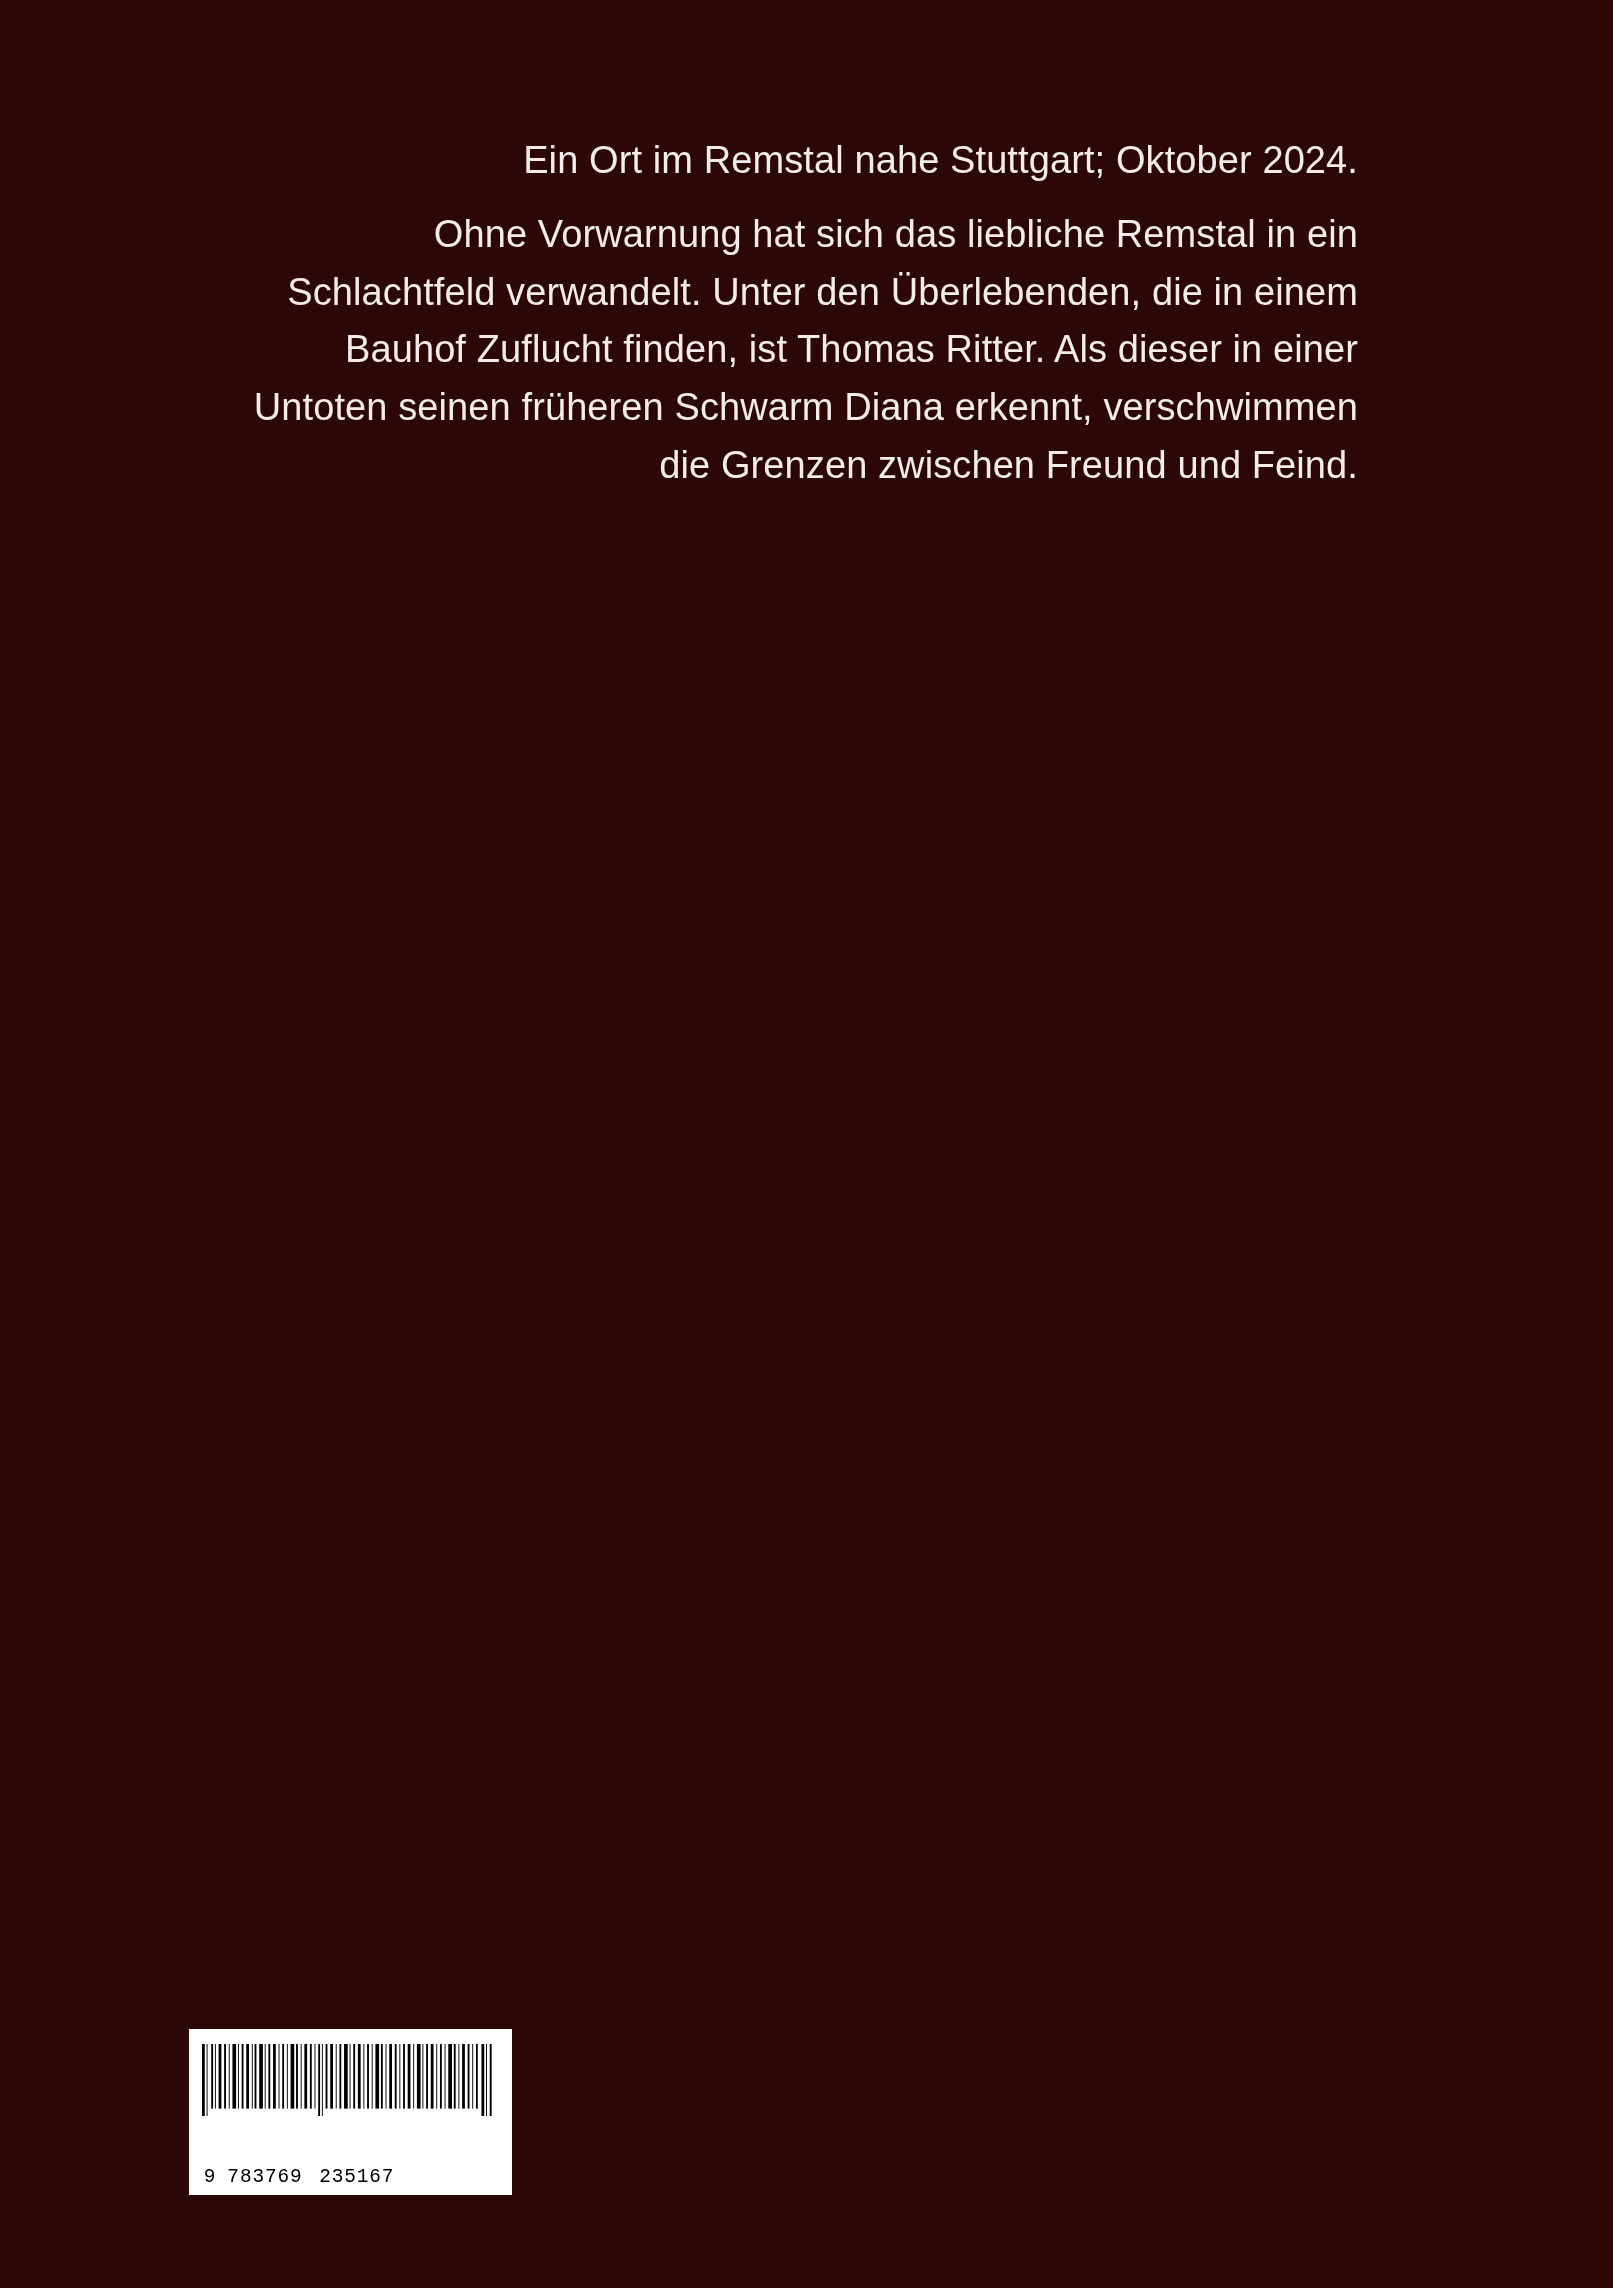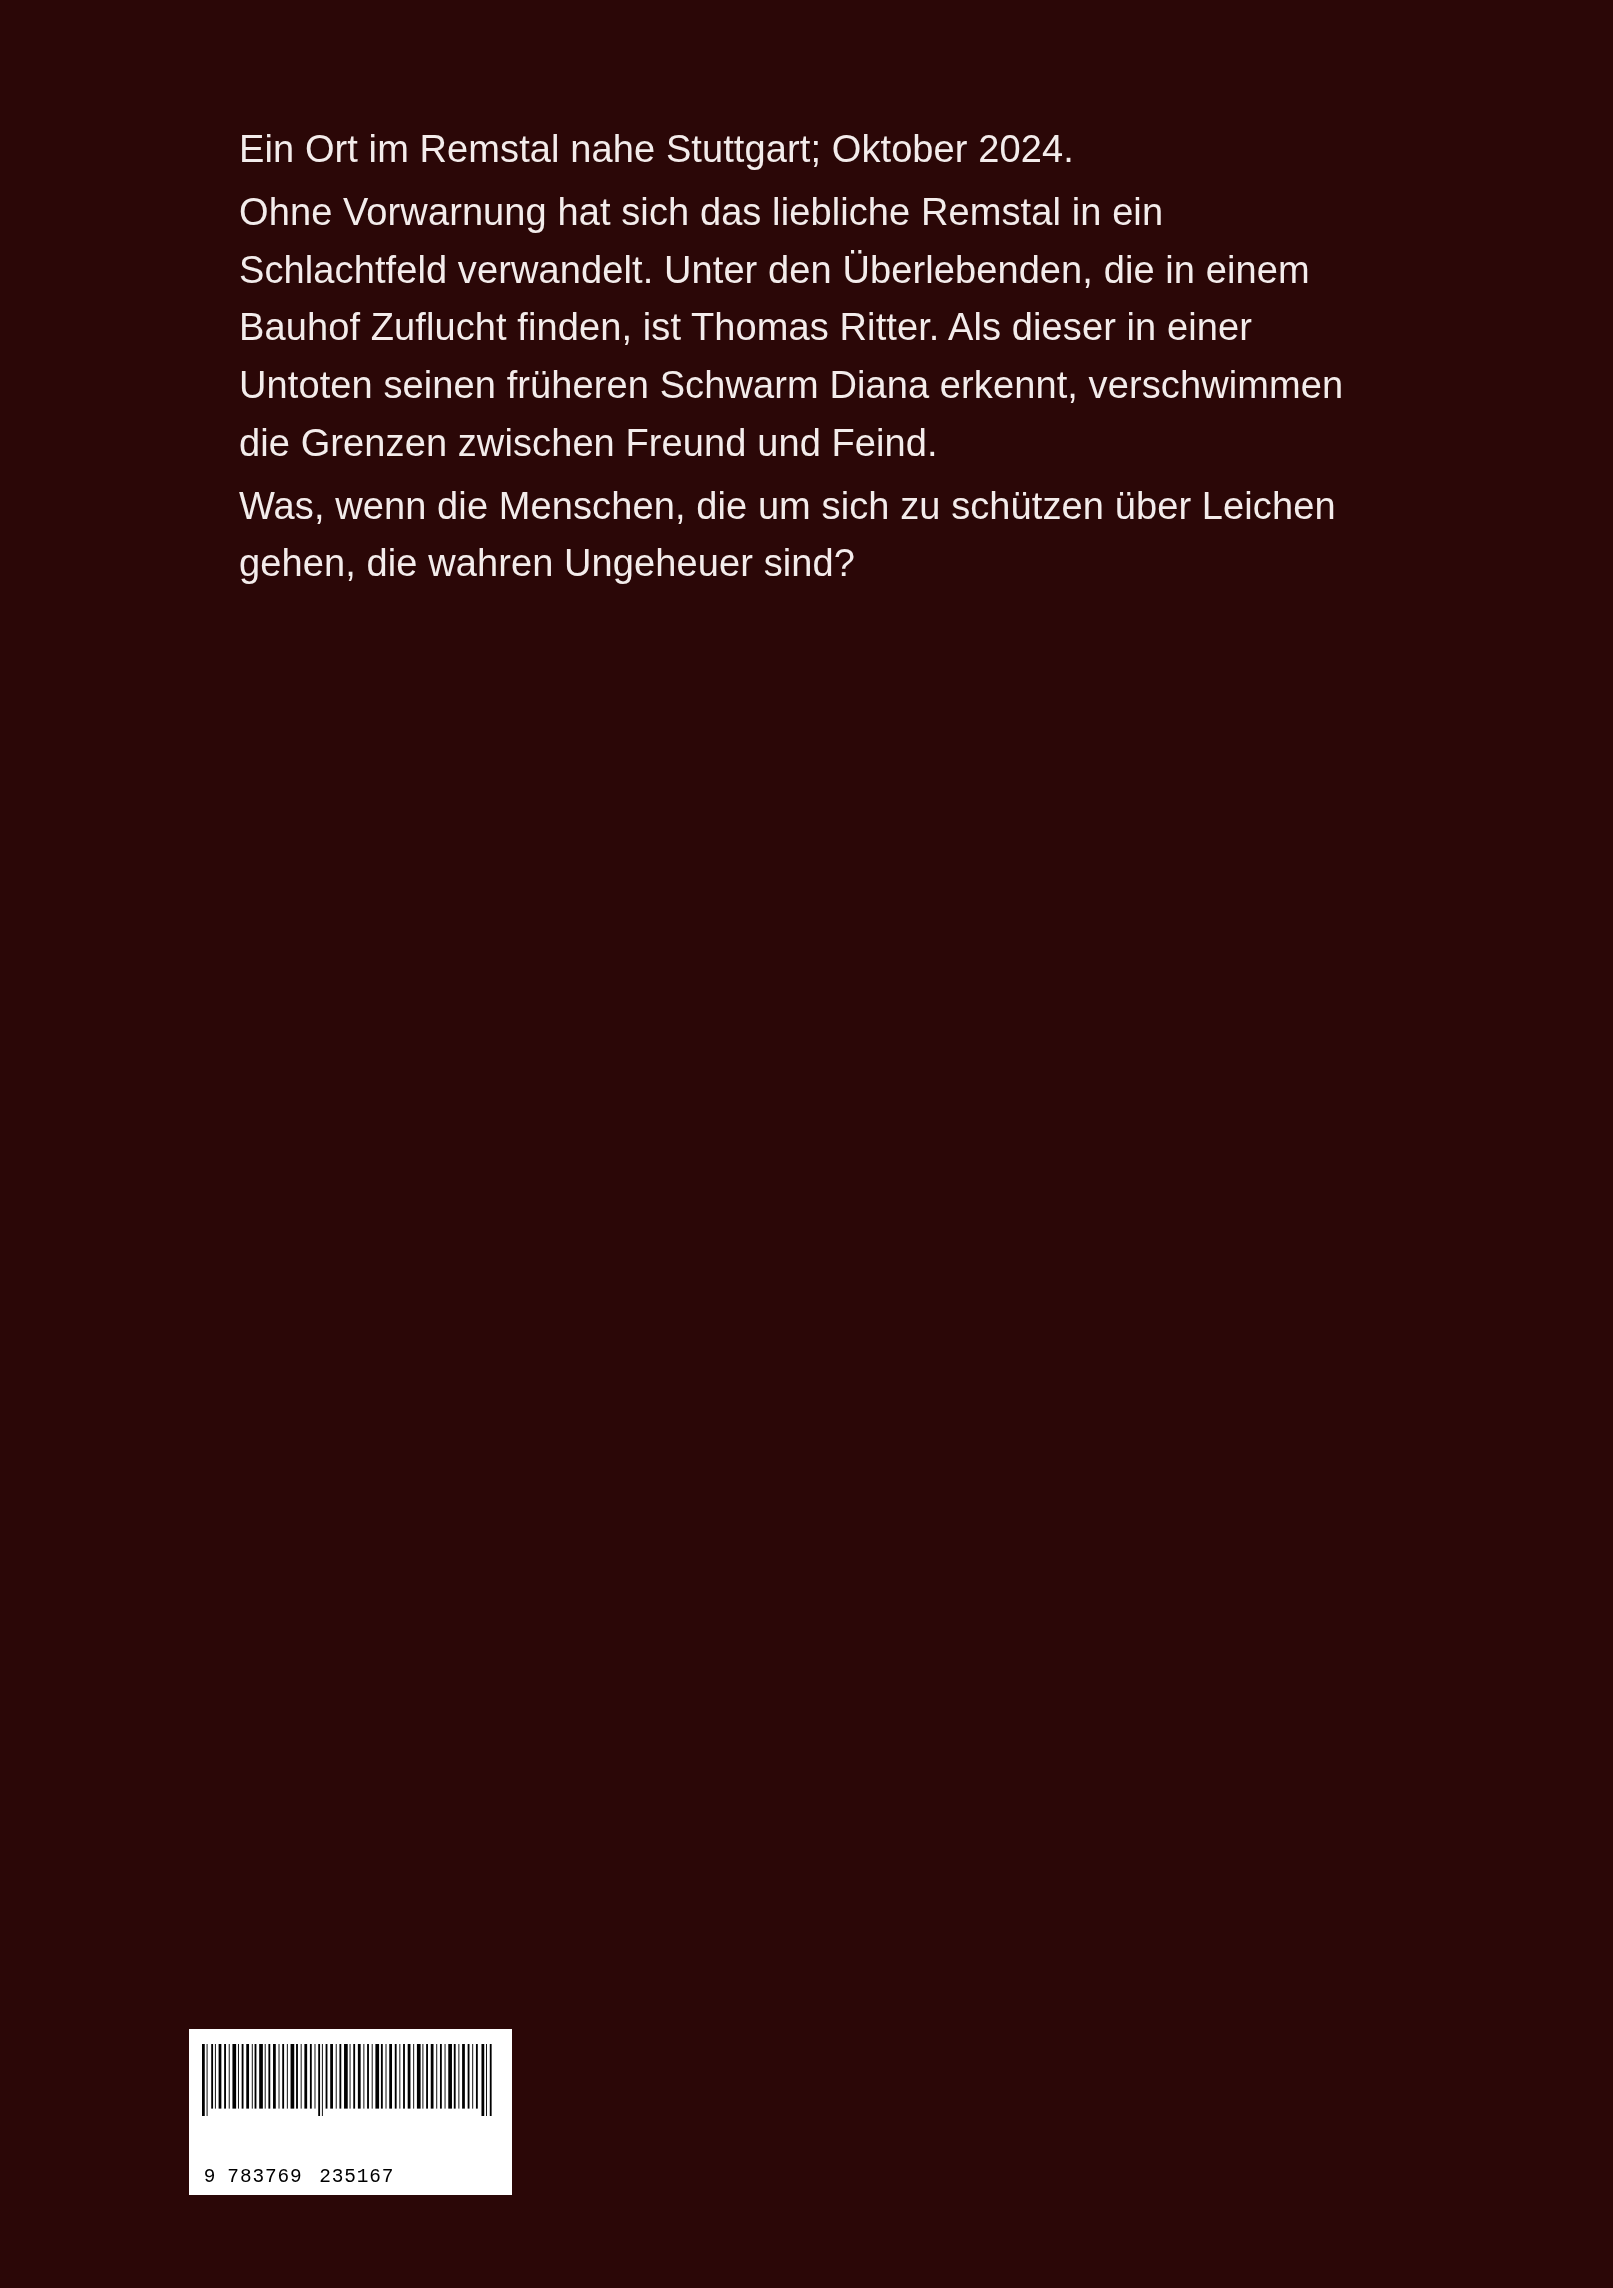--- a/index.html
+++ b/index.html
@@ -24,21 +24,22 @@
     left: 234px;
     top: 116px;
     width: 1140px;
     color: #f3eceb;
     font-size: 38px;
     line-height: 1.52;
     letter-spacing: 0.1px;
     font-weight: 300;
   }
   .blurb p {
-    margin: 5px;
+    margin: 16px;
+    text-align: right;
   }
   .barcode-wrap {
     position: absolute;
     left: 189px;
     top: 2029px;
     width: 323px;
     background: #ffffff;
     padding: 14.8px 13px 7.4px 13px;
     box-sizing: border-box;
   }
@@ -67,21 +68,20 @@
   }
 </style>
 </head>
 <body>
 
 <div class="back-cover">
 
   <div class="blurb">
     <p>Ein Ort im Remstal nahe Stuttgart; Oktober 2024.</p>
     <p>Ohne Vorwarnung hat sich das liebliche Remstal in ein Schlachtfeld verwandelt. Unter den Überlebenden, die in einem Bauhof Zuflucht finden, ist Thomas Ritter. Als dieser in einer Untoten seinen früheren Schwarm Diana erkennt, verschwimmen die Grenzen zwischen Freund und Feind.</p>
-    <p>Was, wenn die Menschen, die um sich zu schützen über Leichen gehen, die wahren Ungeheuer sind?</p>
   </div>
 
   <div class="barcode-wrap">
     <svg class="barcode-bars" viewBox="0 0 322 78" preserveAspectRatio="none">
       <rect x="0" y="0" width="3" height="78" fill="#000"></rect>
       <rect x="5" y="0" width="1" height="78" fill="#000"></rect>
       <rect x="10" y="0" width="2" height="70" fill="#000"></rect>
       <rect x="14" y="0" width="1" height="70" fill="#000"></rect>
       <rect x="18" y="0" width="3" height="70" fill="#000"></rect>
       <rect x="24" y="0" width="2" height="70" fill="#000"></rect>

